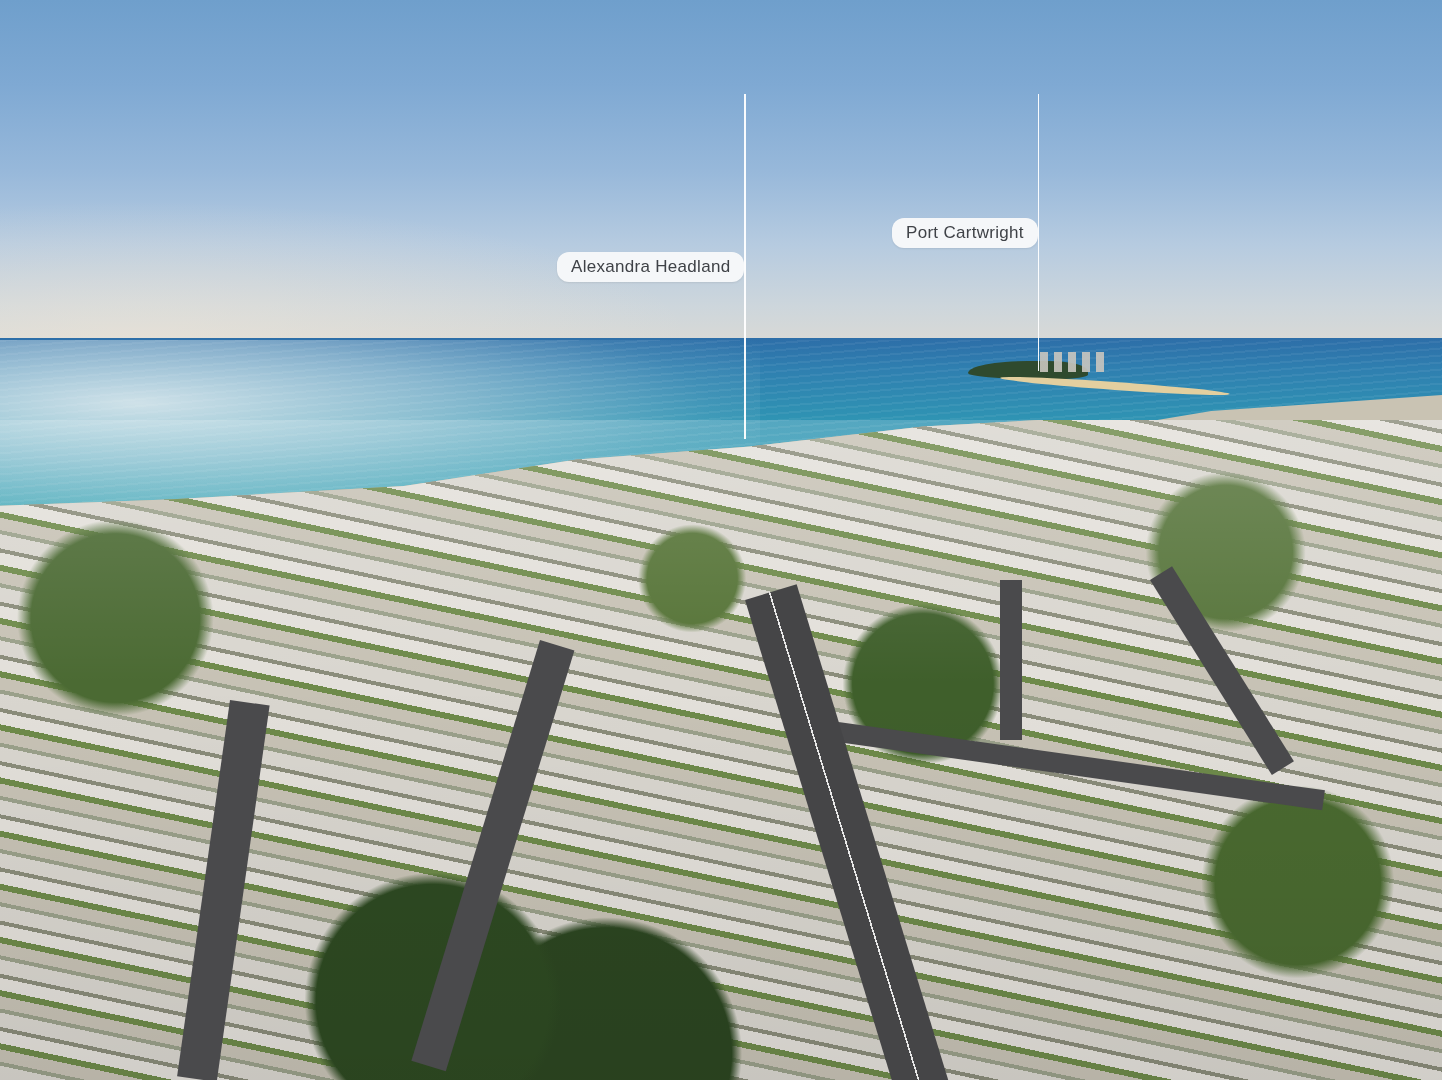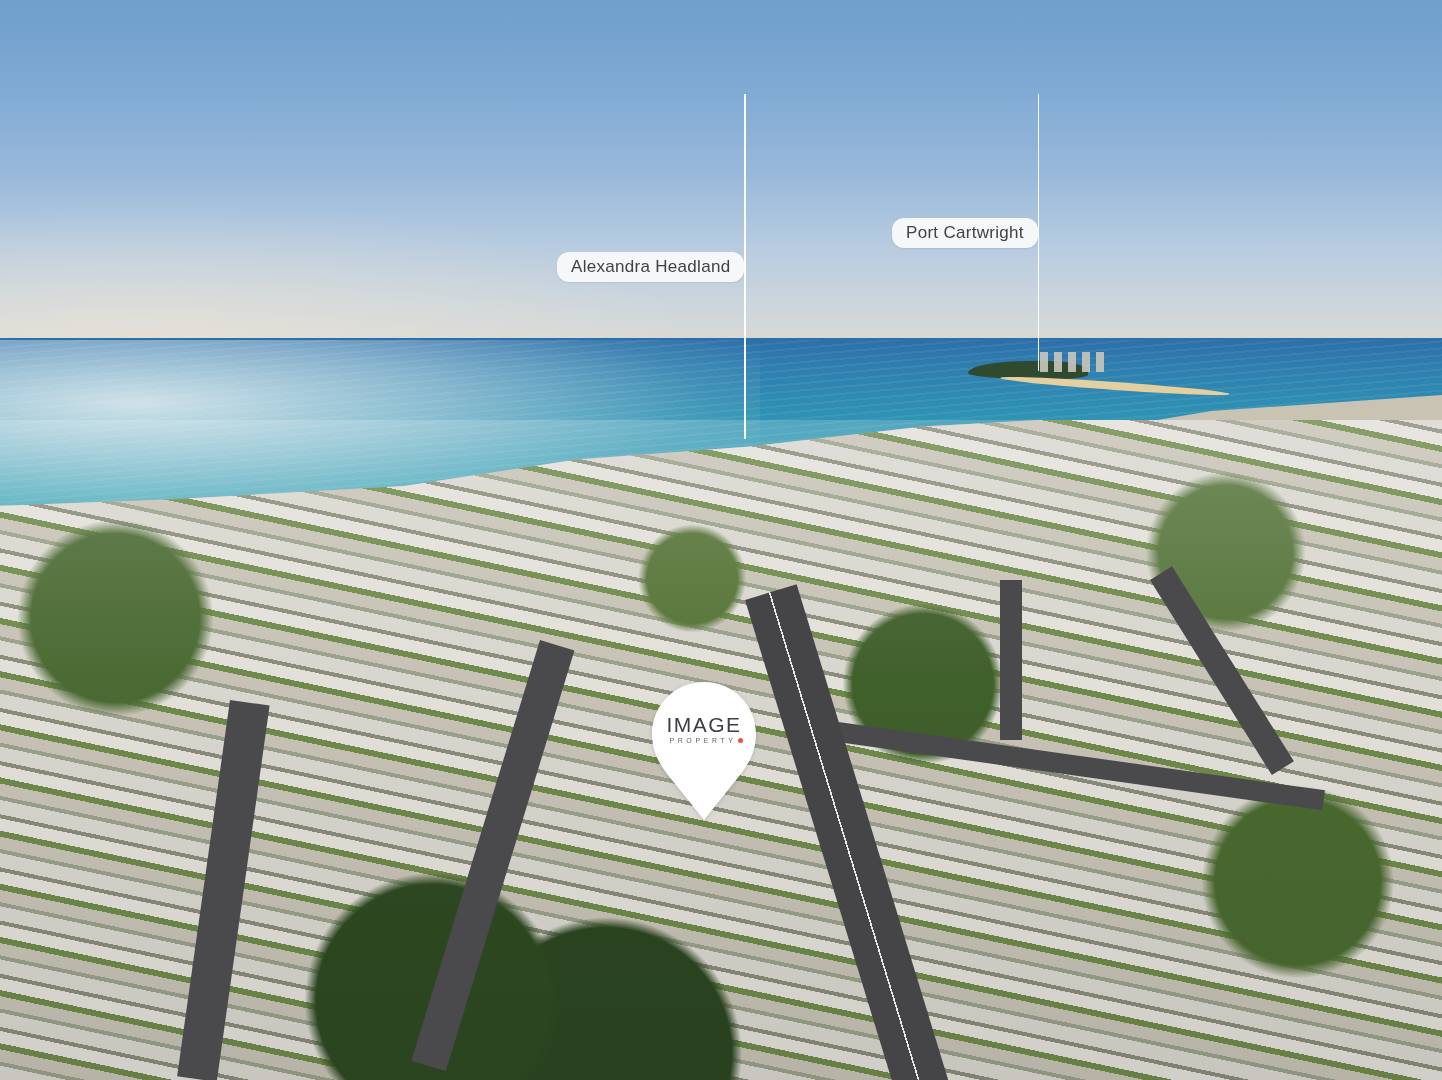--- a/index.html
+++ b/index.html
@@ -99,22 +99,13 @@
   <div class="callout" id="callout-alexandra">
     <div class="callout-pill">Alexandra Headland</div>
     <div class="callout-line"></div>
   </div>
 
   <div class="callout" id="callout-port">
     <div class="callout-pill">Port Cartwright</div>
     <div class="callout-line"></div>
   </div>
 
-  <div class="pin">
-    <svg viewBox="0 0 108 142">
-      <path d="M54 2 C25 2 2 25 2 54 C2 72 10 86 22 100 L54 140 L86 100 C98 86 106 72 106 54 C106 25 83 2 54 2 Z" fill="#ffffff"></path>
-    </svg>
-    <div class="pin-brand">
-      <div class="pin-brand-main">IMAGE</div>
-      <div class="pin-brand-sub"><span>PROPERTY</span><span class="pin-dot"></span></div>
-    </div>
-  </div>
 </div>
 
 </body></html>

